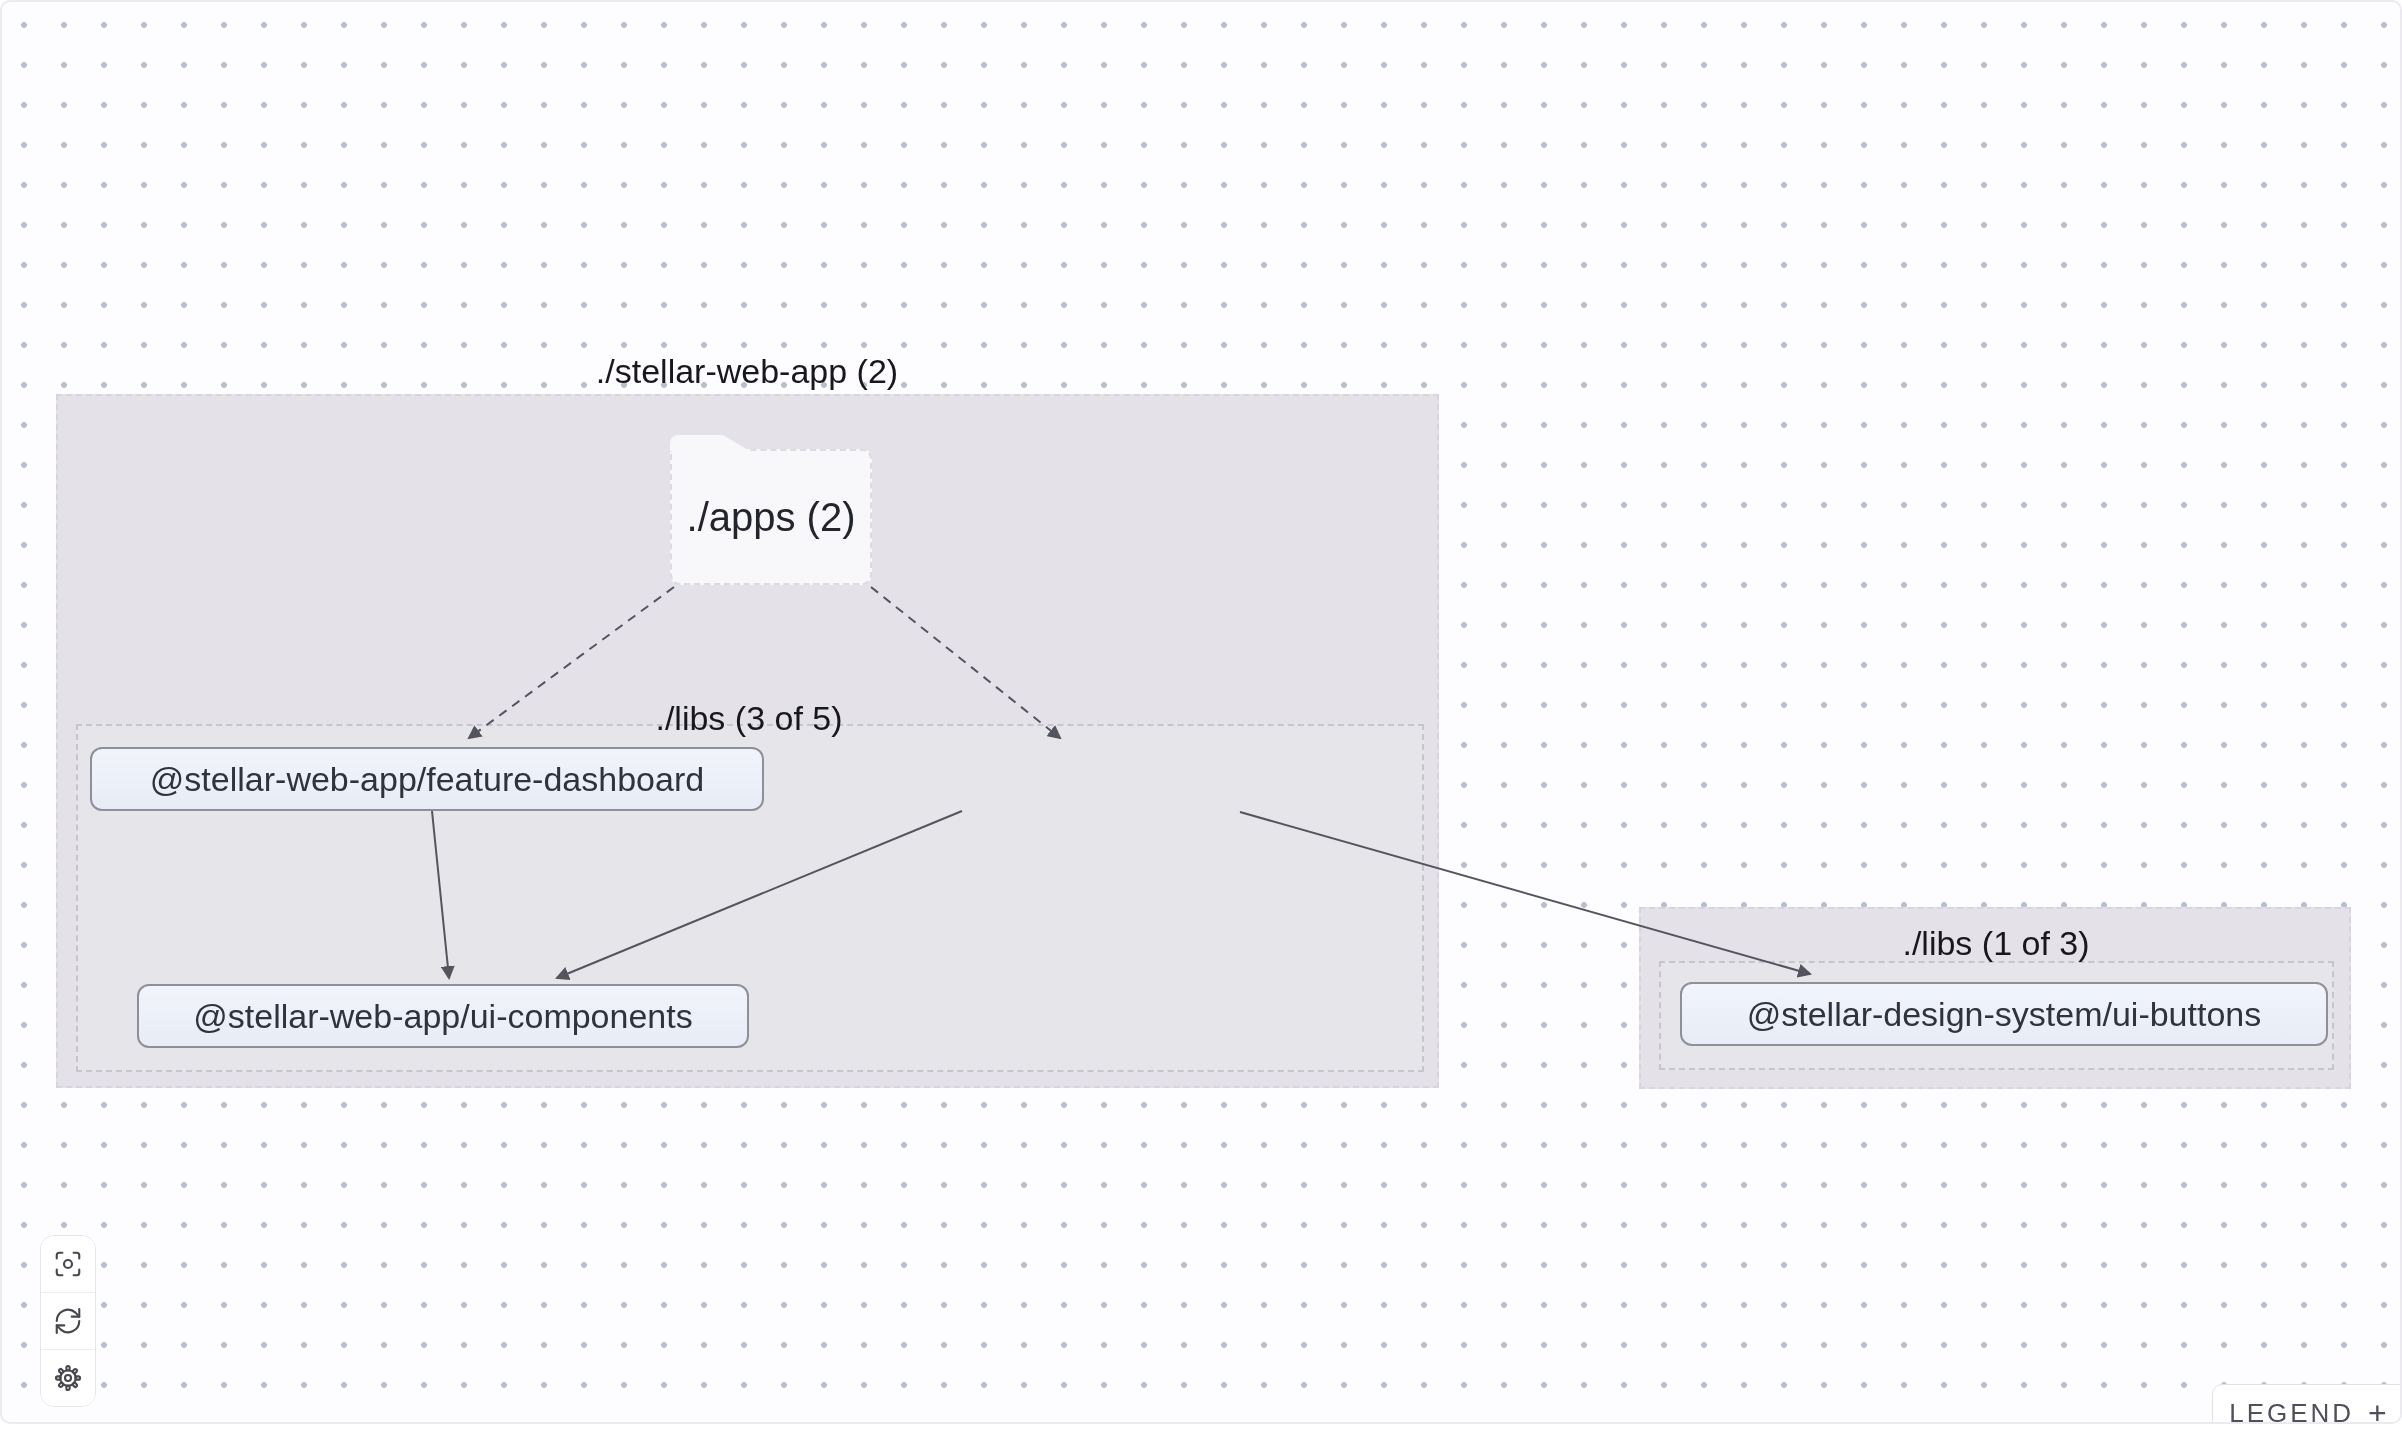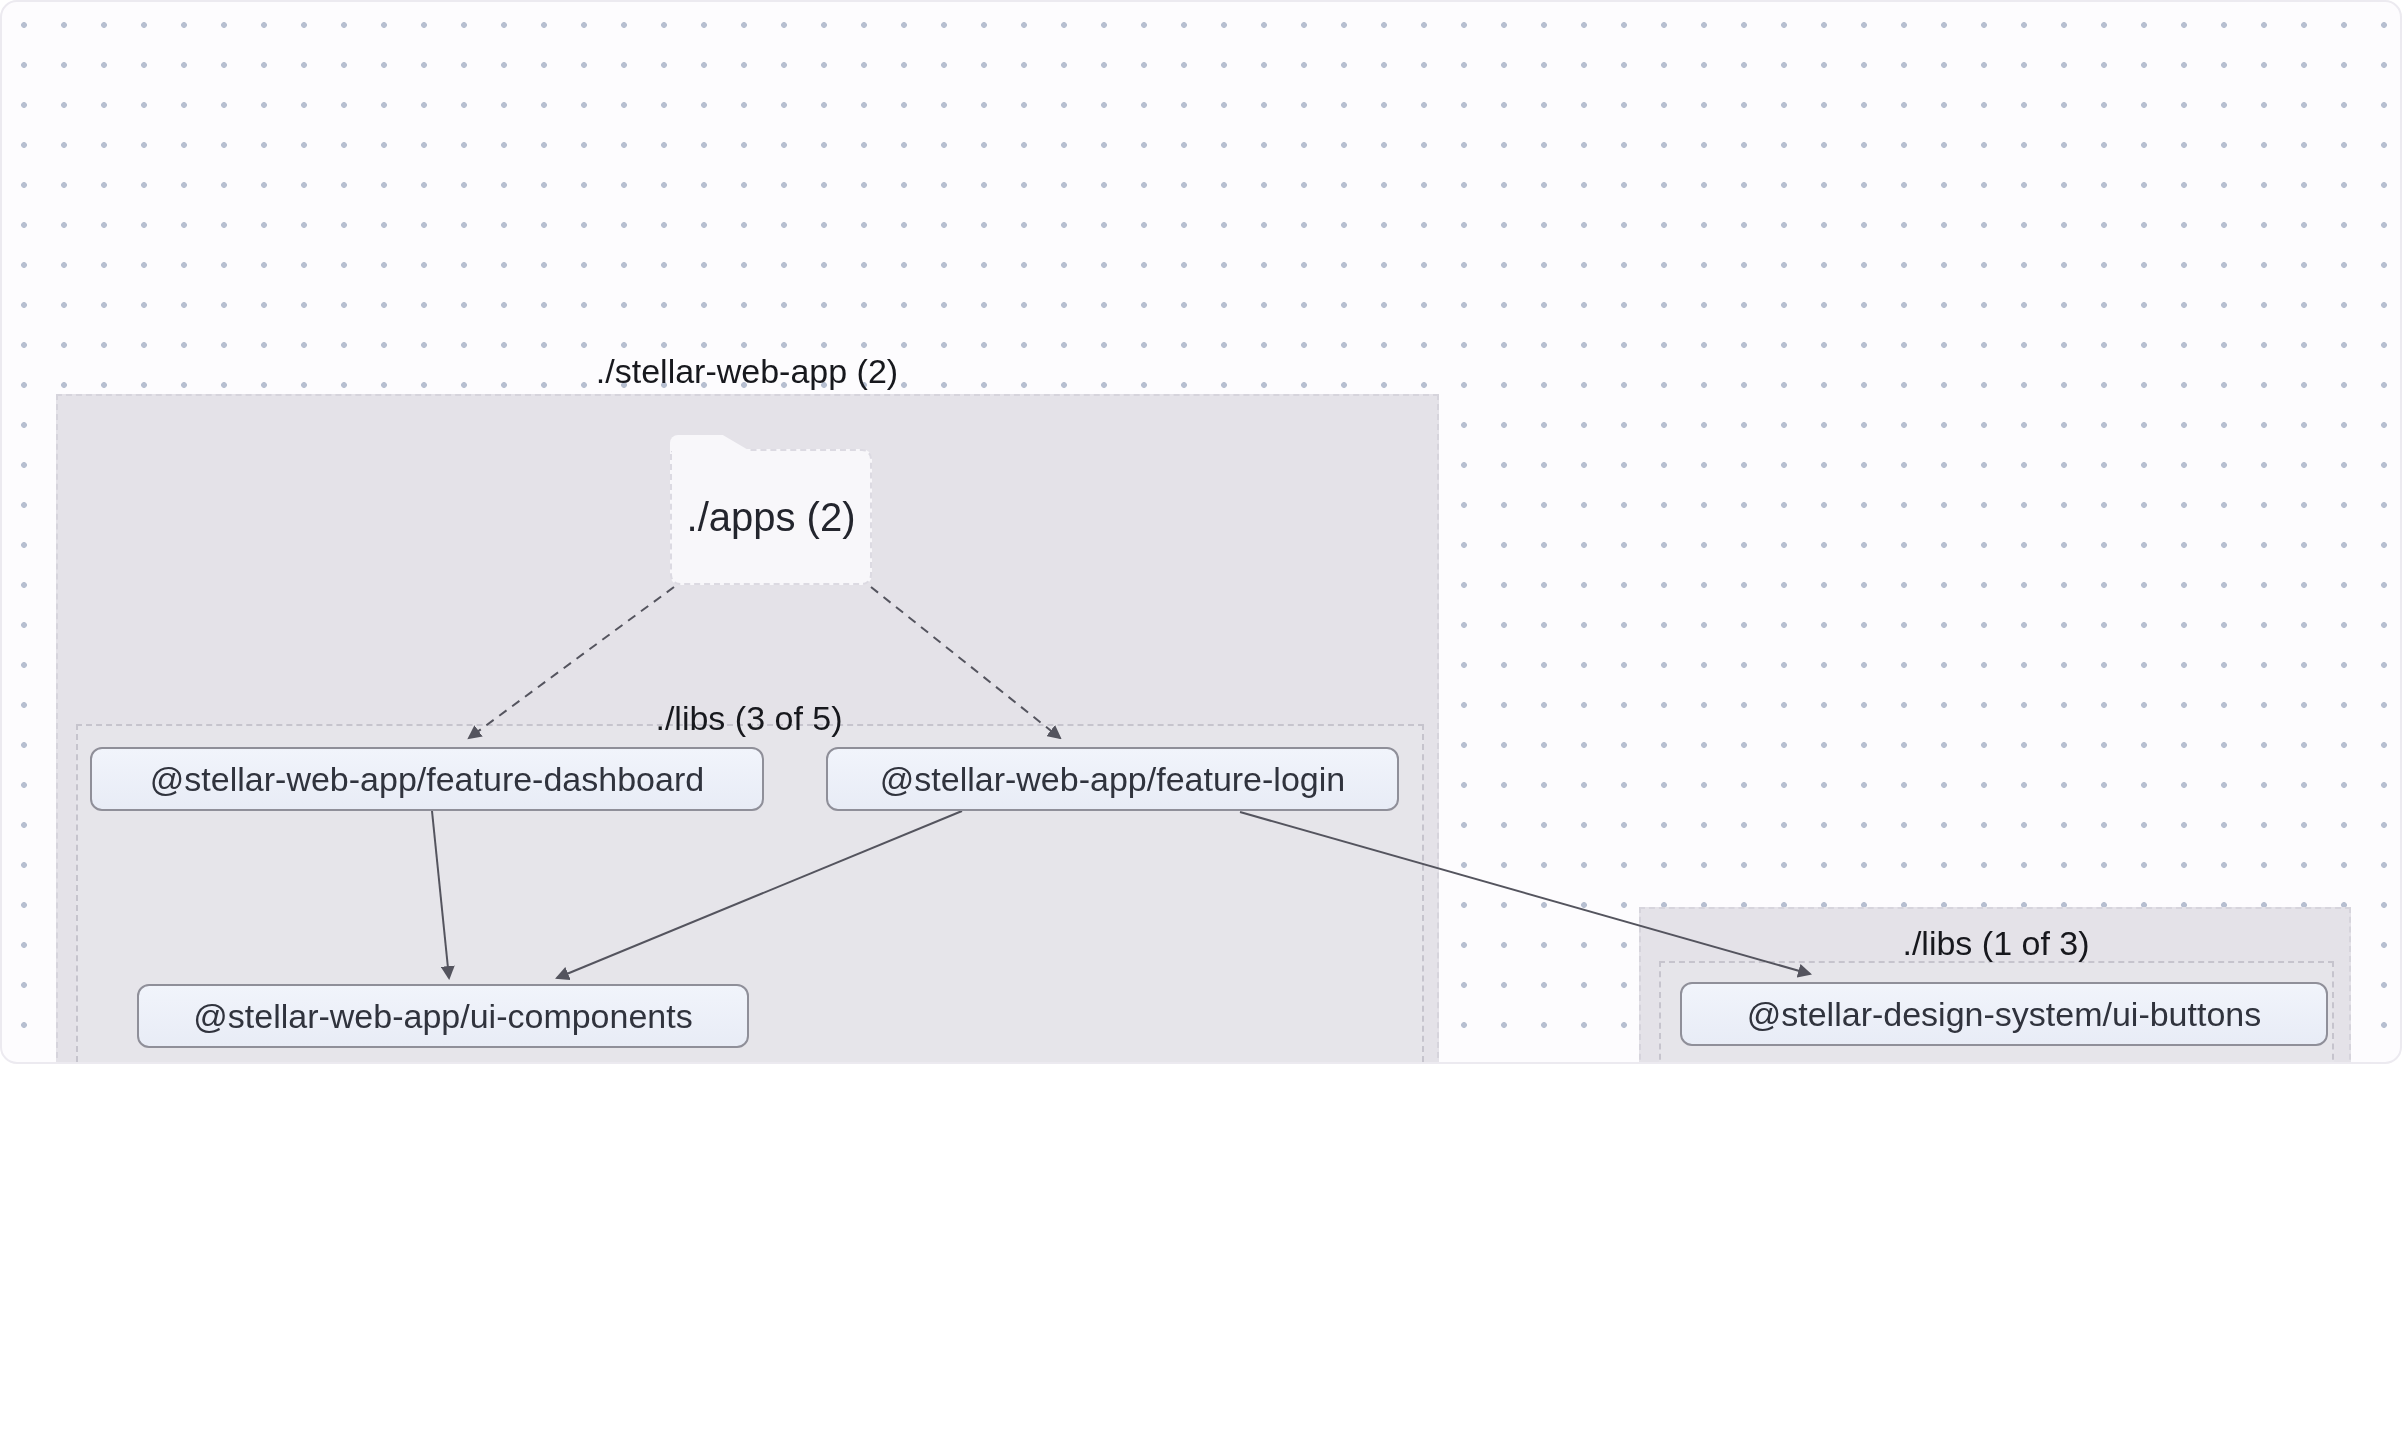--- a/index.html
+++ b/index.html
@@ -4,23 +4,23 @@
 <style>
   * { margin: 0; padding: 0; box-sizing: border-box; }
   html, body {
     width: 2402px; height: 1440px;
     background: #ffffff;
     font-family: "Liberation Sans", "DejaVu Sans", sans-serif;
     overflow: hidden;
   }
   .canvas {
     position: absolute; inset: 0;
-    width: 2402px; height: 1064px;
+    width: 2402px; height: 1424px;
     border: 2px solid #eceaf0;
-    border-radius: 17px;
+    border-radius: 10px;
     background-color: #fdfcfe;
     background-image: radial-gradient(circle, rgba(125,140,170,0.55) 2.6px, transparent 3.2px);
     background-size: 40px 40px;
     background-position: 2px 3px;
     overflow: hidden;
   }
 
   
   .group {
     position: absolute;
@@ -178,21 +178,20 @@
       </marker>
     </defs>
     <line class="edge dashed" x1="672" y1="585" x2="467" y2="736" marker-end="url(#arrow)"></line>
     <line class="edge dashed" x1="869" y1="585" x2="1058" y2="736" marker-end="url(#arrow)"></line>
     <line class="edge" x1="430" y1="809" x2="447" y2="976" marker-end="url(#arrow)"></line>
     <line class="edge" x1="960" y1="809" x2="555" y2="976" marker-end="url(#arrow)"></line>
     <line class="edge" x1="1238" y1="810" x2="1808" y2="972" marker-end="url(#arrow)"></line>
   </svg>
 
   <div class="node node-feature-dashboard">@stellar-web-app/feature-dashboard</div>
-  <div class="node node-feature-login">@stellar-web-app/feature-login</div>
   <div class="node node-ui-components">@stellar-web-app/ui-components</div>
   <div class="node node-ui-buttons">@stellar-design-system/ui-buttons</div>
 
   <div class="toolbar">
     <button>
       <svg viewBox="0 0 24 24">
         <circle cx="12" cy="12" r="3.2"></circle>
         <path d="M3 7.5V5a2 2 0 0 1 2-2h2.5"></path>
         <path d="M16.5 3H19a2 2 0 0 1 2 2v2.5"></path>
         <path d="M21 16.5V19a2 2 0 0 1-2 2h-2.5"></path>

